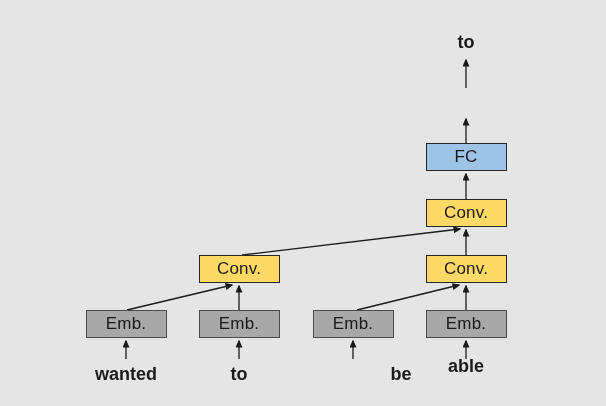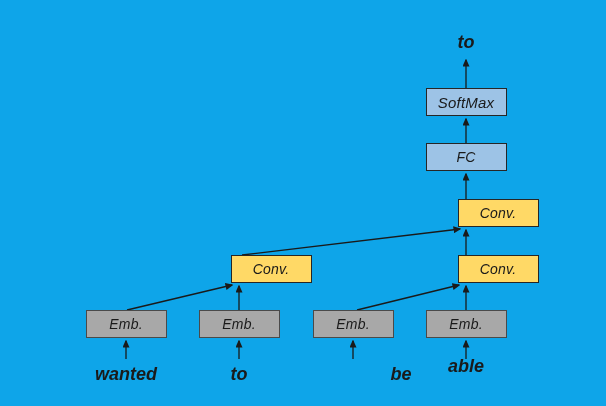--- a/index.html
+++ b/index.html
@@ -5,52 +5,50 @@
   html, body {
     margin: 0;
     padding: 0;
     background: #ffffff;
     font-family: "Liberation Sans", "DejaVu Sans", sans-serif;
   }
   .canvas {
     position: relative;
     width: 606px;
     height: 406px;
-    background: #0ea5e9;
+    background: #e5e5e5;
     overflow: hidden;
-    font-style: italic;
   }
   .wires {
     position: absolute;
     left: 0;
     top: 0;
     width: 606px;
     height: 406px;
     pointer-events: none;
   }
   .node {
     position: absolute;
     width: 81px;
     height: 28px;
     box-sizing: border-box;
     display: flex;
     align-items: center;
     justify-content: center;
-    font-size: 14px;
+    font-size: 17px;
     color: #1a1a1a;
     letter-spacing: 0.2px;
   }
   .node.emb {
     background: var(--emb-fill, #a8a8a8);
     border: 1.6px solid var(--emb-border, #4a4a4a);
   }
   .node.conv {
     background: var(--conv-fill, #ffd966);
     border: 1.6px solid var(--conv-border, #262626);
-    margin-left: 32px;
   }
   .node.dense {
     background: var(--dense-fill, #9dc3e6);
     border: 1.6px solid var(--dense-border, #262626);
   }
   .node.small-label {
     font-size: 15px;
   }
   .word {
     position: absolute;
@@ -87,21 +85,20 @@
     <line x1="242" y1="255" x2="460" y2="229" stroke="#1a1a1a" stroke-width="1.3" marker-end="url(#ah)"></line>
     <line x1="466" y1="255" x2="466" y2="230" stroke="#1a1a1a" stroke-width="1.3" marker-end="url(#ah)"></line>
 
     <line x1="466" y1="199" x2="466" y2="174" stroke="#1a1a1a" stroke-width="1.3" marker-end="url(#ah)"></line>
     <line x1="466" y1="143" x2="466" y2="119" stroke="#1a1a1a" stroke-width="1.3" marker-end="url(#ah)"></line>
     <line x1="466" y1="88" x2="466" y2="60" stroke="#1a1a1a" stroke-width="1.3" marker-end="url(#ah)"></line>
   </svg>
 
   <div class="word" style="left:466px; top:32px;">to</div>
 
-  <div class="node dense small-label" style="left:425.5px; top:88px;">SoftMax</div>
   <div class="node dense" style="left:425.5px; top:143px;">FC</div>
 
   <div class="node conv" style="left:425.5px; top:199px;">Conv.</div>
   <div class="node conv" style="left:198.5px; top:255px;">Conv.</div>
   <div class="node conv" style="left:425.5px; top:255px;">Conv.</div>
 
   <div class="node emb" style="left:85.5px; top:310px;">Emb.</div>
   <div class="node emb" style="left:198.5px; top:310px;">Emb.</div>
   <div class="node emb" style="left:312.5px; top:310px;">Emb.</div>
   <div class="node emb" style="left:425.5px; top:310px;">Emb.</div>

